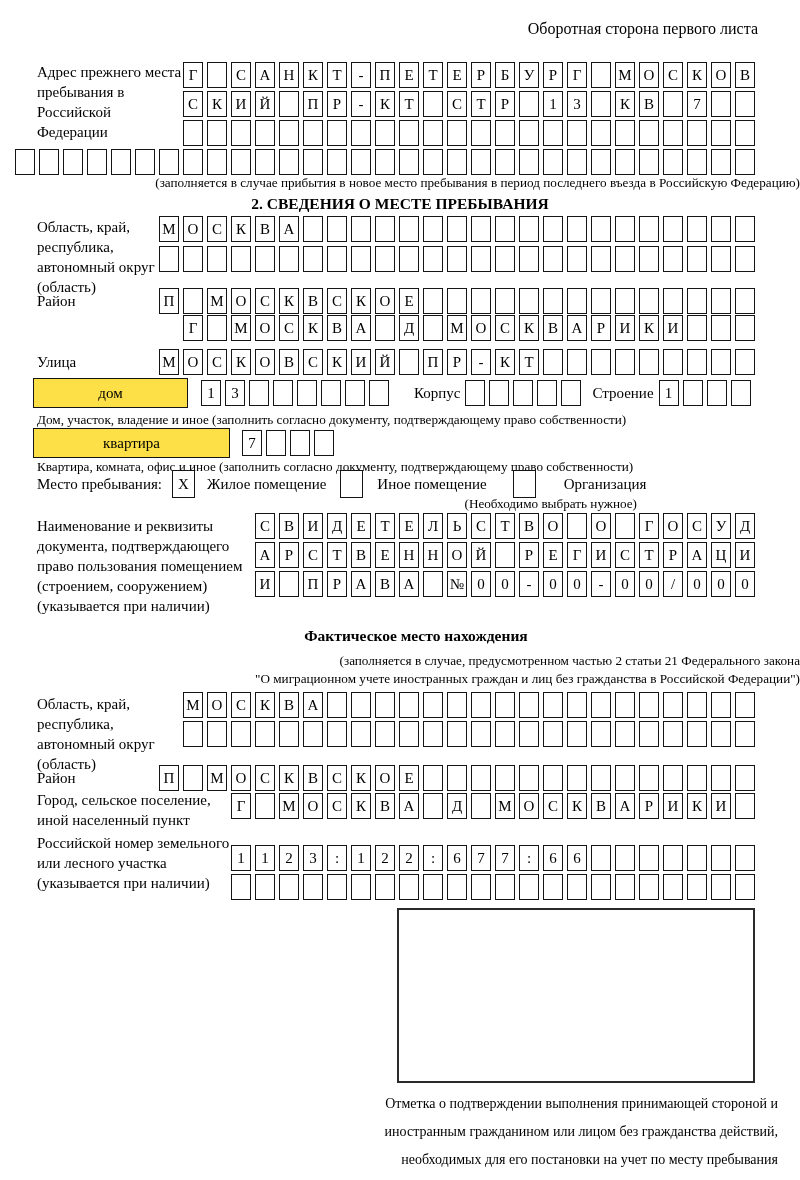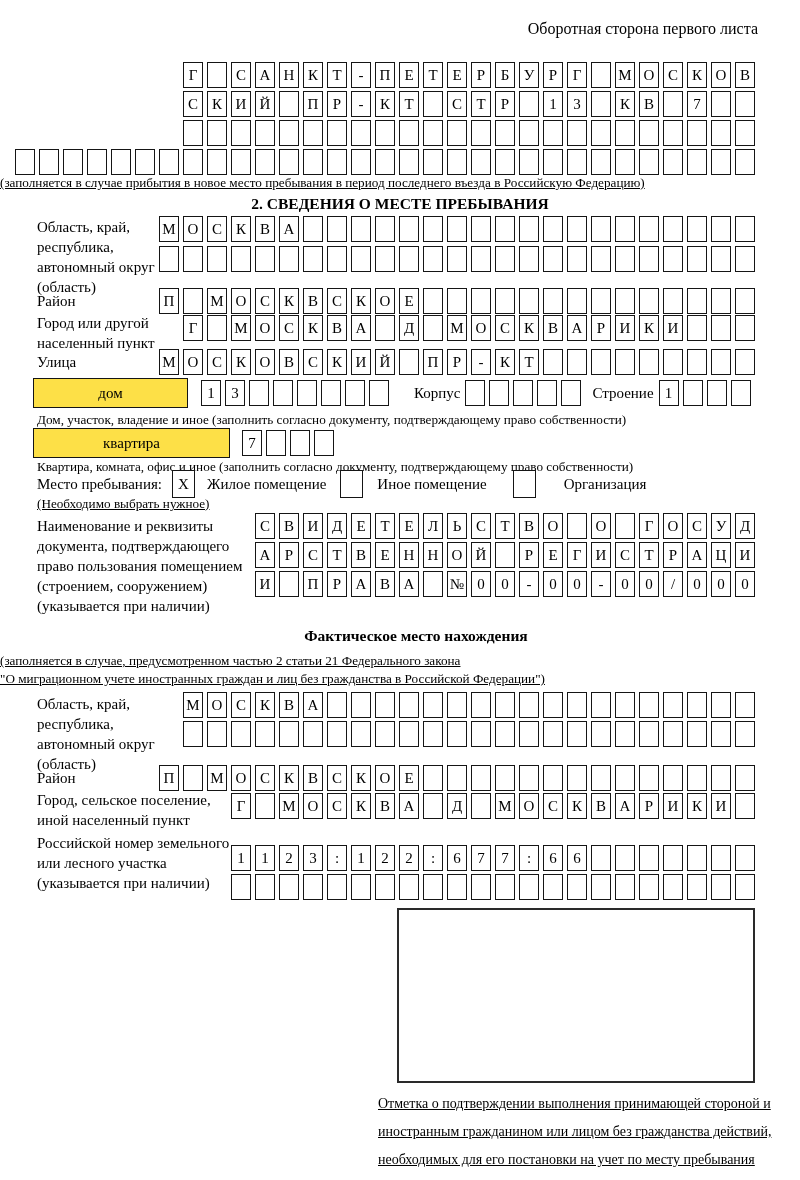--- a/index.html
+++ b/index.html
@@ -15,31 +15,32 @@
     display:flex;align-items:center;justify-content:center;
     font-size:15px;background:#fff;flex:0 0 auto;
   }
   .cell.big{width:23px;height:28px;}
   .widebox{
     height:30px;border:1.6px solid #151515;box-sizing:border-box;background:#fde047;
     display:flex;align-items:center;justify-content:center;font-size:15px;flex:0 0 auto;
   }
   .title{width:100%;text-align:center;font-weight:bold;font-size:15.5px;}
   .caption{font-size:13.2px;line-height:17px;}
-  .center{text-align:left;text-decoration:underline;}
+  .center{text-align:right;}
   .flexrow{display:flex;align-items:center;}
   .stampbox{border:2px solid #2a2a2a;box-sizing:border-box;background:#fff;}
 </style>
 </head>
 <body>
 
 <div class="page">
 
   <div class="abs" style="top:20px;right:42px;font-size:16px;">Оборотная сторона первого листа</div>
 
+  <div class="abs lbl" style="left:37px;top:62px;width:148px;">Адрес прежнего места пребывания в Российской Федерации</div>
   <div class="cellrow" style="top:62px;right:45px;">
       <span class="cell">Г</span>
       <span class="cell"></span>
       <span class="cell">С</span>
       <span class="cell">А</span>
       <span class="cell">Н</span>
       <span class="cell">К</span>
       <span class="cell">Т</span>
       <span class="cell">-</span>
       <span class="cell">П</span>
@@ -226,21 +227,20 @@
       <span class="cell"></span>
       <span class="cell"></span>
       <span class="cell"></span>
       <span class="cell"></span>
       <span class="cell"></span>
       <span class="cell"></span>
       <span class="cell"></span>
       <span class="cell"></span>
     </div>
 
-  <div class="abs lbl" style="left:37px;top:313px;width:150px;">Город или другой населенный пункт</div>
   <div class="cellrow" style="top:315px;right:45px;">
       <span class="cell">Г</span>
       <span class="cell"></span>
       <span class="cell">М</span>
       <span class="cell">О</span>
       <span class="cell">С</span>
       <span class="cell">К</span>
       <span class="cell">В</span>
       <span class="cell">А</span>
       <span class="cell"></span>

